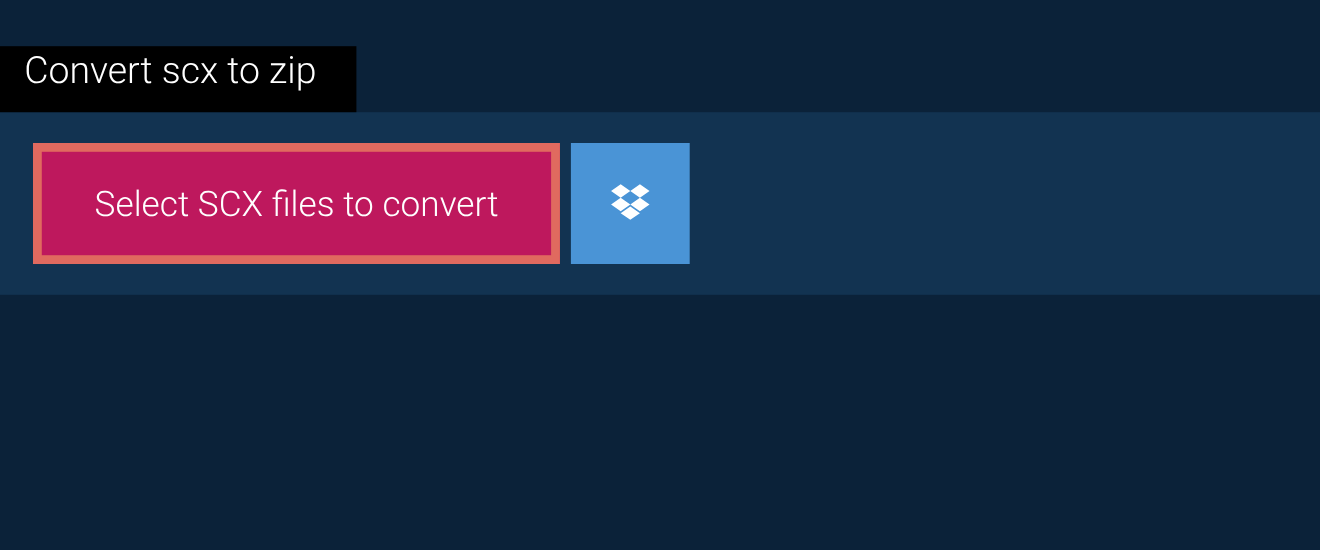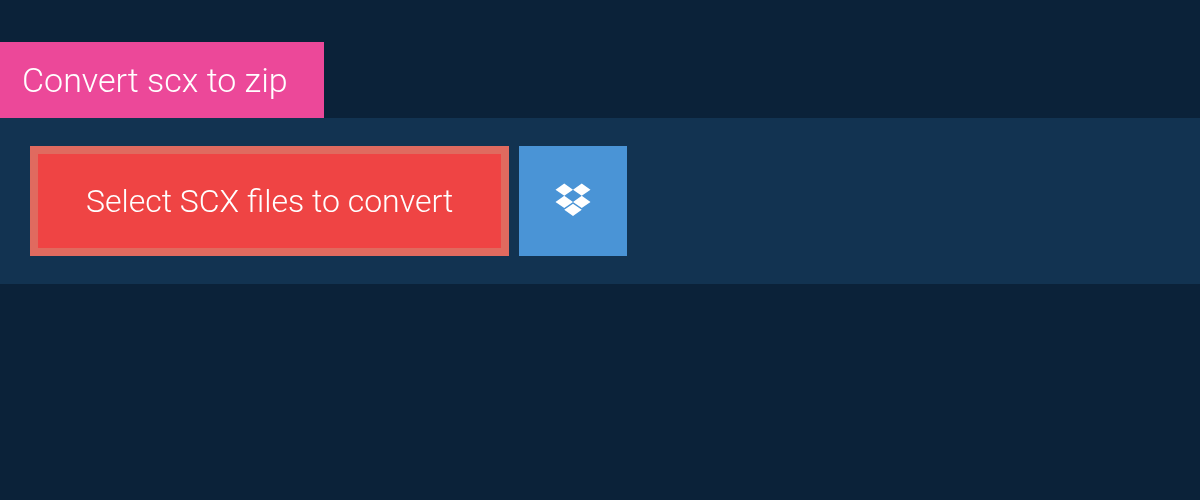--- a/index.html
+++ b/index.html
@@ -8,42 +8,42 @@
       box-sizing: border-box;
     }
     body {
       width: 1200px;
       height: 500px;
       background: #0b2239;
       font-family: -apple-system, BlinkMacSystemFont, "Segoe UI", Roboto, sans-serif;
       overflow: hidden;
     }
     .tab {
-      background: #ec4899;
+      background: #000000;
       display: inline-block;
-      padding: 18px 36px 18px 22px;
+      padding: 2px 36px 18px 22px;
       margin-top: 42px;
     }
     .tab-label {
       color: #ffffff;
       font-size: 34px;
       font-weight: 300;
     }
     .panel {
       background: #123351;
       width: 100%;
       padding: 28px 30px;
     }
     .button-row {
       display: flex;
       gap: 10px;
       align-items: stretch;
     }
     .select-button {
-      background: #ef4444;
+      background: #be185d;
       border: 8px solid #e06a5f;
       color: #ffffff;
       font-size: 32px;
       font-weight: 300;
       padding: 28px 48px;
       cursor: pointer;
       display: inline-flex;
       align-items: center;
       justify-content: center;
       text-align: center;

